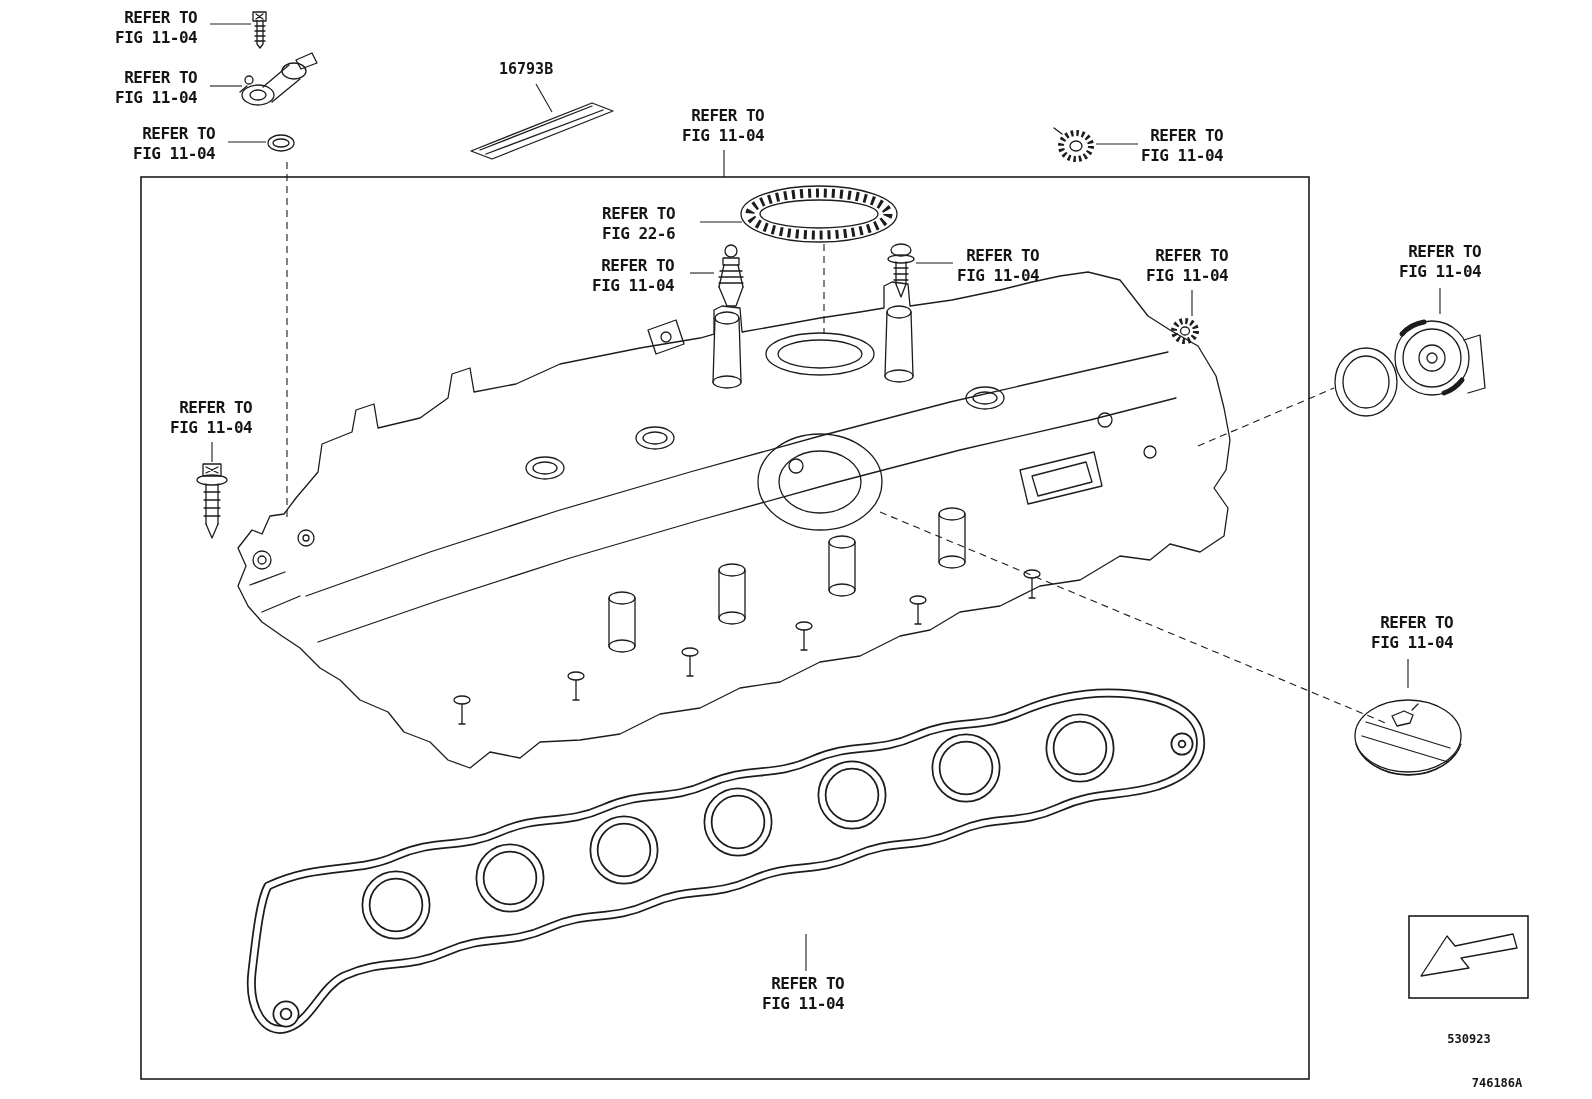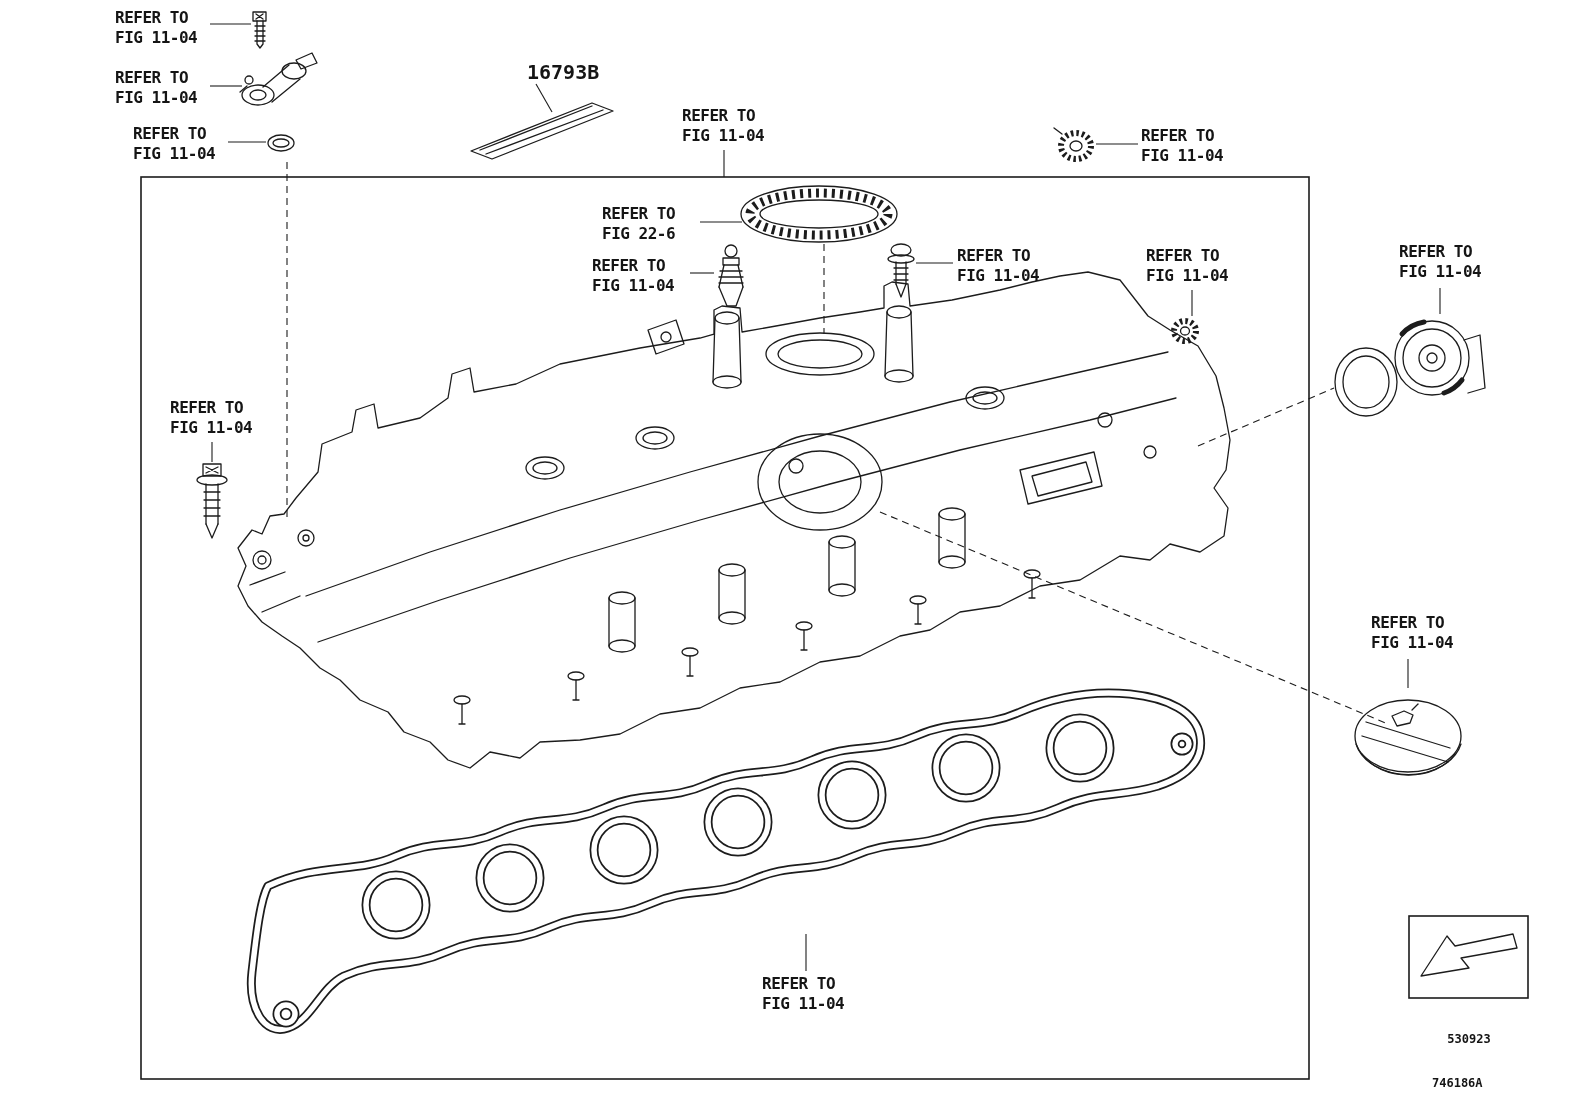--- a/index.html
+++ b/index.html
@@ -1,24 +1,24 @@
 <!DOCTYPE html>
 <html><head>
 <meta charset="utf-8">
 <style>
   html,body{margin:0;padding:0;background:#fff;}
   body{width:1592px;height:1099px;font-family:"DejaVu Sans Mono","Liberation Mono",monospace;color:#151515;}
   .stage{position:relative;width:1592px;height:1099px;overflow:hidden;background:#fff;}
   svg.art{position:absolute;left:0;top:0;width:1592px;height:1099px;}
   .callout{position:absolute;font-size:16px;font-weight:700;line-height:20px;letter-spacing:-0.5px;white-space:nowrap;}
-  .cl{display:block;}
-  .partnum{position:absolute;font-size:20px;font-weight:700;letter-spacing:0;margin-left:28px;}
+  .cl{display:block;text-align:right;}
+  .partnum{position:absolute;font-size:15px;font-weight:700;letter-spacing:0;}
   .code{position:absolute;font-size:12px;font-weight:700;}
   .code.center{width:120px;text-align:center;}
-  .code.right{width:130px;text-align:left;}
+  .code.right{width:130px;text-align:center;}
   
   .ln{fill:none;stroke:#1c1c1c;stroke-width:1.3;stroke-linejoin:round;stroke-linecap:round;}
   .ld{fill:none;stroke:#1c1c1c;stroke-width:1.1;}
   .dash{stroke-dasharray:7 5;}
   .bandB{fill:none;stroke:#1c1c1c;stroke-width:9;stroke-linejoin:round;}
   .bandW{fill:none;stroke:#ffffff;stroke-width:5.5;stroke-linejoin:round;}
   .tickring{fill:none;stroke:#1c1c1c;stroke-width:9;stroke-dasharray:3 5;}
   .clipring{fill:none;stroke:#1c1c1c;stroke-width:6;stroke-dasharray:2.5 3;}
   .frame{fill:none;stroke:#1c1c1c;stroke-width:1.6;}
 </style>

